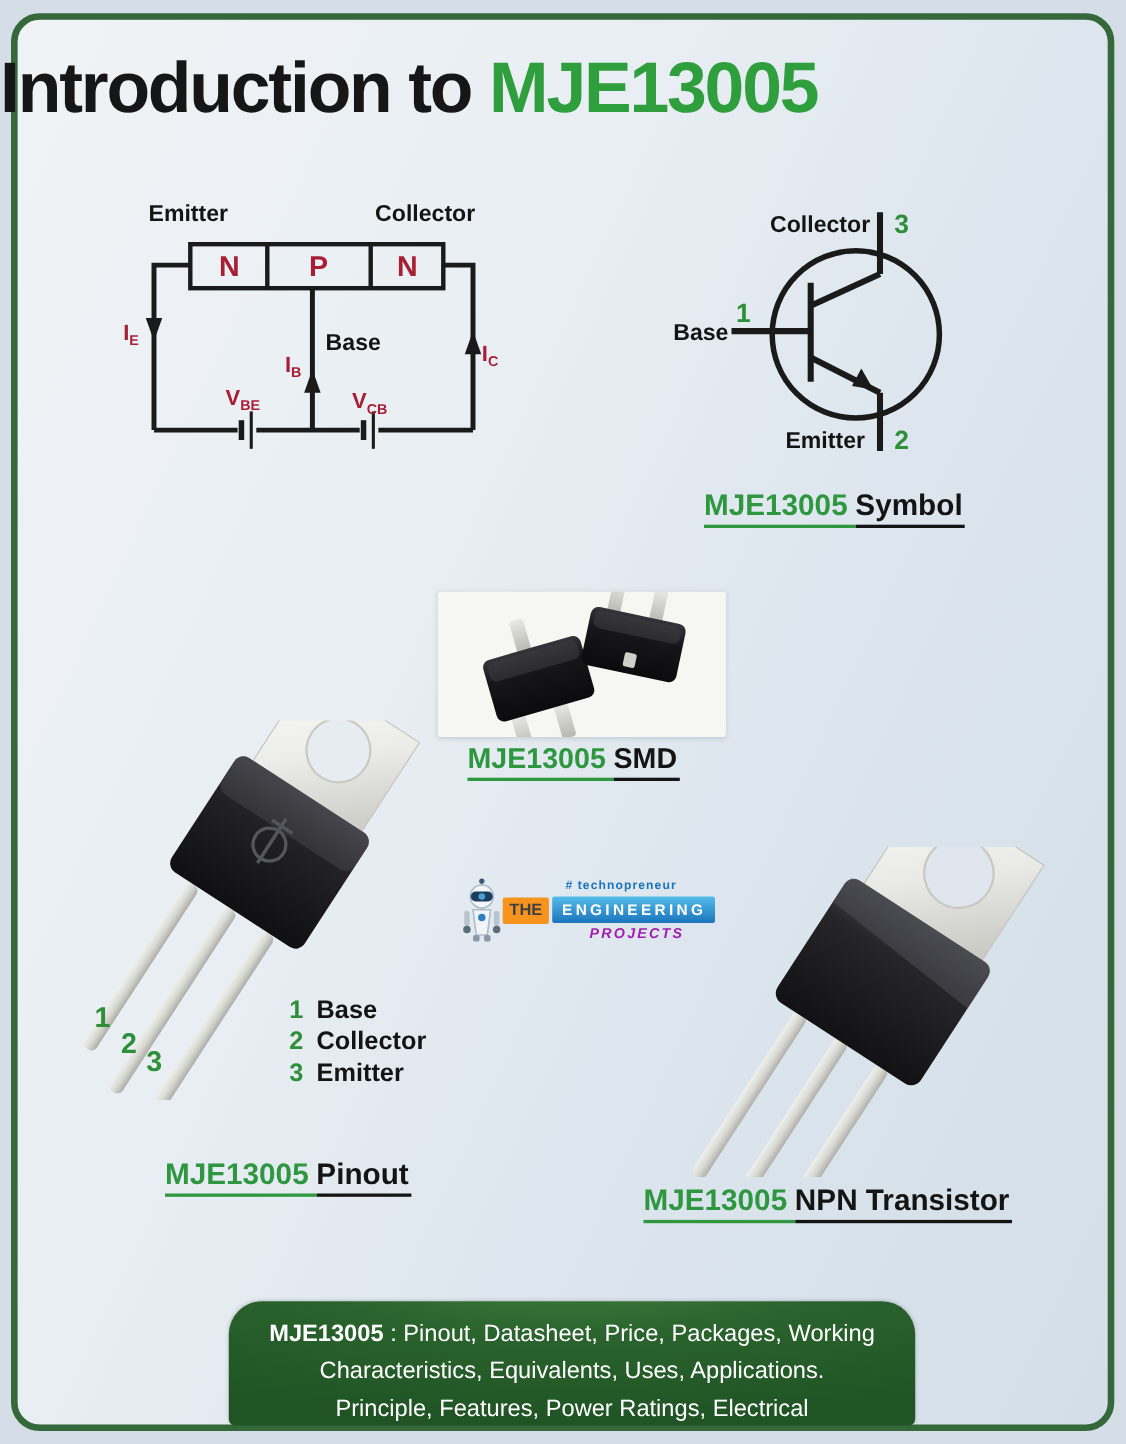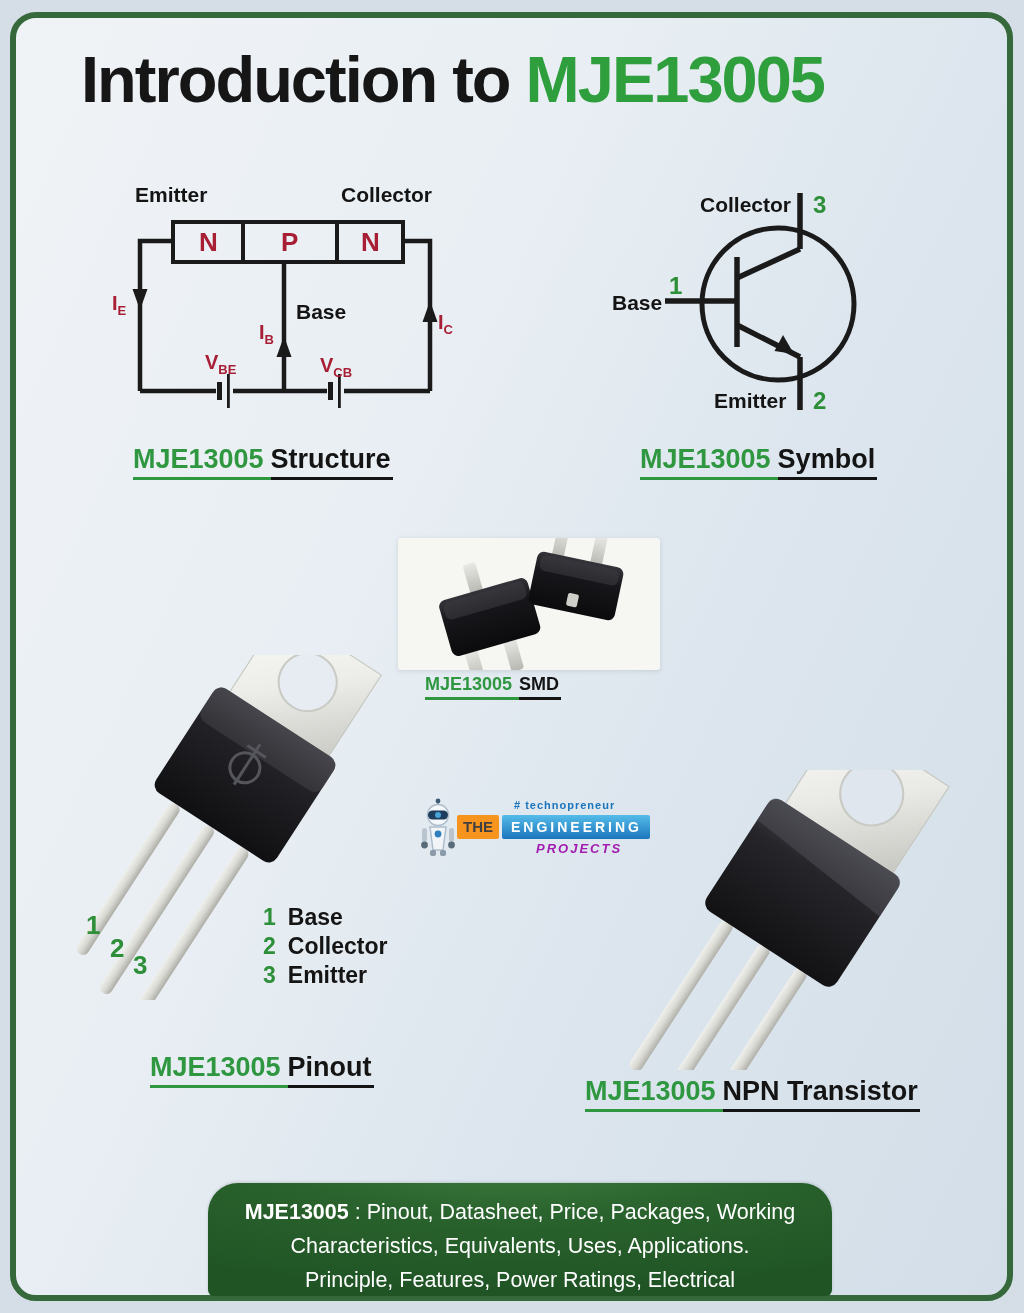--- a/index.html
+++ b/index.html
@@ -16,33 +16,33 @@
   
   #frame {
     left:10px; top:12px; width:1003px; height:1289px;
     border:6px solid #35693b; border-radius:26px;
     background:linear-gradient(115deg,#f0f3f6 0%,#e8eef3 38%,#dde6ee 62%,#d3dee8 100%);
     z-index:0;
   }
 
   
   #title {
-    top:42px; left:0; width:824px; text-align:right;
+    top:42px; left:0; width:824px; text-align:left;
     font-size:65px; font-weight:bold; letter-spacing:-2px; color:#161616;
     z-index:3;
   }
   #title .hl { color:#2f9e3d; }
 
   .z { z-index:3; }
 
   
   .caption { font-weight:bold; font-size:27px; white-space:nowrap; z-index:4; }
   .caption .cg { color:#2e9740; border-bottom:3px solid #2e9740; padding:0 7px 3px 0; }
   .caption .cb { color:#141414; border-bottom:3px solid #141414; padding:0 2px 3px 0; }
-  .caption.small { font-size:18px; }
+  .caption.small { font-size:26px; }
 
   
   .diaglabel { font-weight:bold; font-size:21px; color:#141414; white-space:nowrap; }
   .region-letter { font-weight:bold; font-size:26px; color:#a81e35; }
   .qty { font-weight:bold; font-size:20px; color:#a81e35; white-space:nowrap; }
   .qty sub { font-size:13px; font-weight:bold; }
   .pin-num { font-weight:bold; font-size:23px; color:#2e8f39; }
   .pin-marker { font-weight:bold; font-size:26px; color:#2e8f39; }
 
   
@@ -141,23 +141,20 @@
   <div class="abs z region-letter" style="left:199px; top:227px;">N</div>
   <div class="abs z region-letter" style="left:281px; top:227px;">P</div>
   <div class="abs z region-letter" style="left:361px; top:227px;">N</div>
   <div class="abs z diaglabel" style="left:296px; top:300px;">Base</div>
   <div class="abs z qty" style="left:112px; top:292px;"><span>I</span><sub>E</sub></div>
   <div class="abs z qty" style="left:259px; top:321px;"><span>I</span><sub>B</sub></div>
   <div class="abs z qty" style="left:438px; top:311px;"><span>I</span><sub>C</sub></div>
   <div class="abs z qty" style="left:205px; top:351px;"><span>V</span><sub>BE</sub></div>
   <div class="abs z qty" style="left:320px; top:354px;"><span>V</span><sub>CB</sub></div>
 
-  <div class="abs caption" style="left:133px; top:444px;">
-    <span class="cg">MJE13005</span><span class="cb">Structure</span>
-  </div>
 
   <div class="abs z" style="left:600px; top:185px; width:290px; height:230px;">
     <svg width="290" height="230" viewBox="0 0 290 230">
       <circle cx="178" cy="119" r="76" stroke="#1a1a1a" stroke-width="5" fill="none"></circle>
       <g stroke="#1a1a1a" stroke-width="5.5" fill="none">
         <line x1="200" y1="8" x2="200" y2="64"></line>
         <line x1="137" y1="93" x2="200" y2="64"></line>
         <line x1="137" y1="72" x2="137" y2="162"></line>
         <line x1="65" y1="116" x2="137" y2="116"></line>
         <line x1="137" y1="140" x2="200" y2="172"></line>

